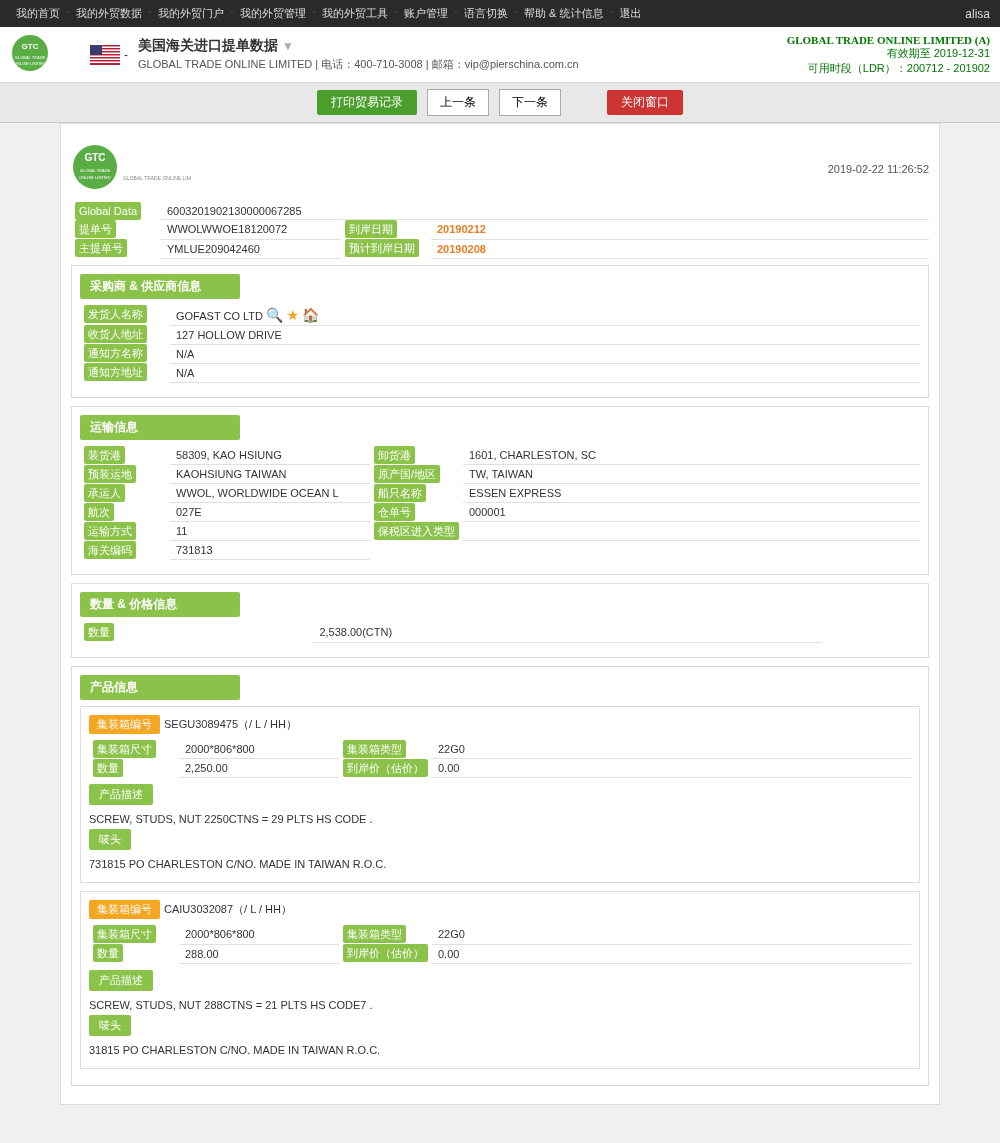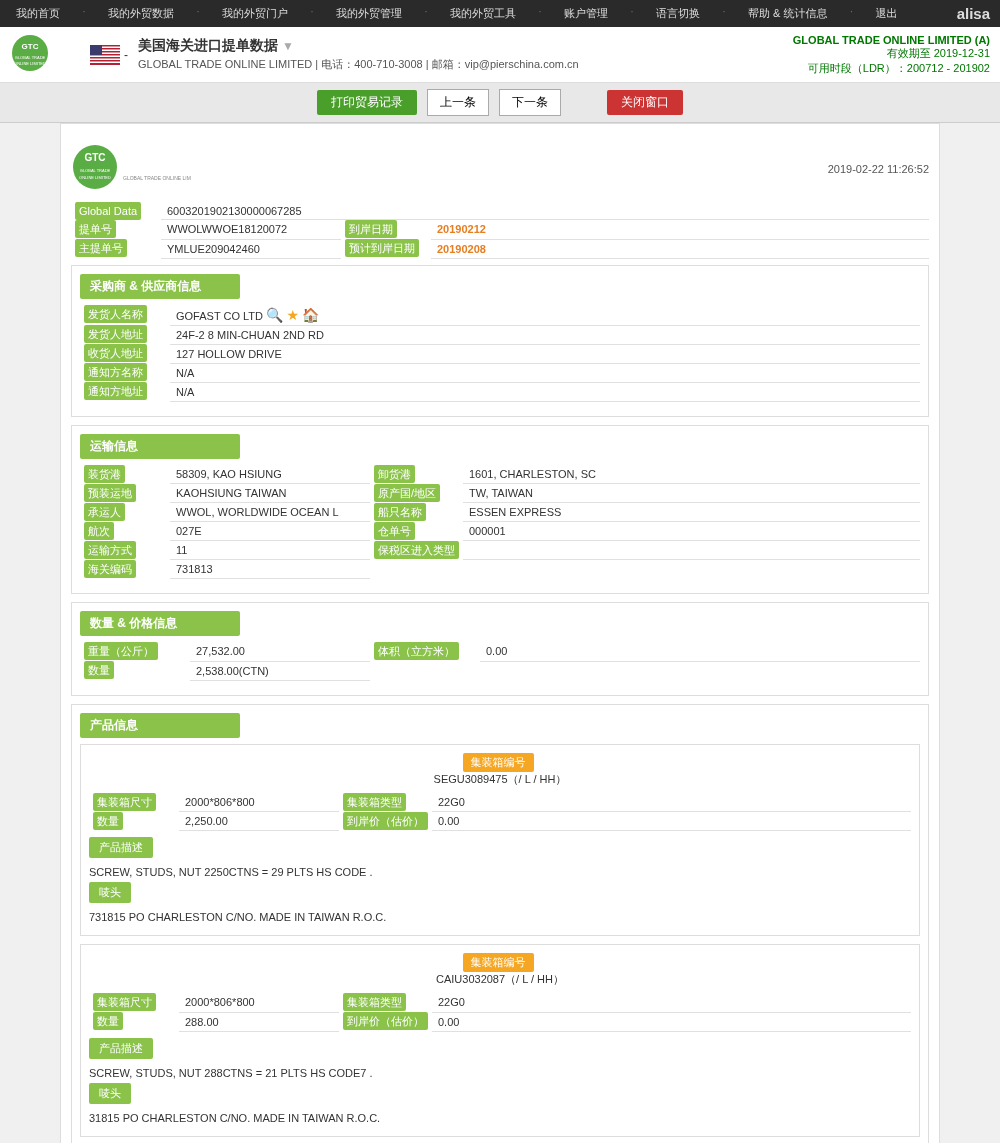--- a/index.html
+++ b/index.html
@@ -1,31 +1,31 @@
 <!DOCTYPE html>
 <html><head>
   <meta charset="utf-8">
   <style>
     * { box-sizing: border-box; margin: 0; padding: 0; }
     body { font-family: Arial, sans-serif; font-size: 12px; background: #f0f0f0; color: #333; width: 1000px; }
     
     
     .top-nav { background: #2a2a2a; color: #ccc; display: flex; align-items: center; padding: 4px 10px; justify-content: space-between; }
-    .top-nav .nav-items { display: flex; gap: 16px; }
+    .top-nav .nav-items { display: flex; gap: 0; }
     .top-nav .nav-item { color: #ddd; font-size: 11px; padding: 2px 6px; cursor: pointer; }
-    .top-nav .user { color: #ddd; font-size: 15px; font-weight: bold; }
+    .top-nav .user { color: #ddd; font-size: 12px; }
     
     
     .header { background: #fff; display: flex; align-items: center; padding: 6px 10px; border-bottom: 1px solid #ddd; }
     .flag-section { display: flex; align-items: center; margin-right: 10px; }
     .header-title { flex: 1; }
     .header-title .title-main { font-size: 14px; font-weight: bold; color: #333; }
     .header-title .title-sub { font-size: 11px; color: #555; margin-top: 2px; }
     .header-right { text-align: right; font-size: 11px; color: #007700; }
-    .header-right .company { font-weight: bold; color: #007700; }
+    .header-right .company { font-weight: bold; color: #007700; font-family: Liberation Serif, serif; }
     
     
     .toolbar { background: #e8e8e8; padding: 6px 10px; display: flex; align-items: center; justify-content: center; gap: 10px; border-bottom: 1px solid #ccc; }
     .btn-print { background: #4a9e2a; color: #fff; border: none; padding: 4px 14px; cursor: pointer; border-radius: 2px; font-size: 12px; }
     .btn-nav { background: #fff; color: #000000; border: 1px solid #aaa; padding: 4px 12px; cursor: pointer; font-size: 12px; }
     .btn-close { background: #cc3333; color: #fff; border: none; padding: 4px 14px; cursor: pointer; border-radius: 2px; font-size: 12px; margin-left: 36px; }
     
     
     .main-content { background: #fff; margin: 0 60px; padding: 10px; border: 1px solid #ddd; }
     
@@ -37,21 +37,21 @@
     .section-wrapper { border: 1px solid #ddd; padding: 8px; margin-bottom: 8px; }
     .icon-search { color: #4a9e2a; cursor: pointer; font-size: 14px; }
     .icon-star { color: #f5a623; cursor: pointer; font-size: 14px; }
     .icon-home { color: #4a9e2a; cursor: pointer; font-size: 14px; }
     
     
     .container-badge { background: #f5a623; color: #fff; padding: 2px 8px; font-size: 11px; border-radius: 2px; margin-right: 4px; }
     
     
     .product-section { border: 1px solid #ddd; padding: 8px; margin-bottom: 8px; }
-    .product-header { display: flex; align-items: center; margin-bottom: 6px; flex-direction: column; }
+    .product-header { display: flex; align-items: center; margin-bottom: 6px; }
     .product-desc-label { background: #8bc34a; color: #fff; padding: 3px 10px; font-size: 11px; border-radius: 2px; margin-bottom: 4px; display: inline-block; }
     .product-desc-text { font-size: 11px; padding: 4px 0; }
     .marks-label { background: #8bc34a; color: #fff; padding: 3px 10px; font-size: 11px; border-radius: 2px; margin-bottom: 4px; display: inline-block; }
     .marks-text { font-size: 11px; padding: 4px 0; }
 
     .info-table { width: 100%; border-collapse: collapse; margin-bottom: 6px; }
     .info-table td { padding: 2px 4px; font-size: 11px; vertical-align: middle; }
     .info-table .lbl { background: #8bc34a; color: #fff; border-radius: 2px; padding: 3px 4px; white-space: nowrap; text-align: center; }
     .info-table .val { border-bottom: 1px solid #e0e0e0; padding-left: 6px; }
     .info-table .val-orange { color: #e67e22; font-weight: bold; }
@@ -193,24 +193,20 @@
         <td style="width:90px;"><span class="lbl">发货人名称</span></td>
         <td class="val">
           <span>GOFAST CO LTD</span>
           <span style="flex:1"></span>
           <span class="icon-search">🔍</span>
           <span class="icon-star">★</span>
           <span class="icon-home">🏠</span>
         </td>
       </tr>
       <tr>
-        <td><span class="lbl">发货人地址</span></td>
-        <td class="val">24F-2 8 MIN-CHUAN 2ND RD</td>
-      </tr>
-      <tr>
         <td><span class="lbl">收货人地址</span></td>
         <td class="val">127 HOLLOW DRIVE</td>
       </tr>
       <tr>
         <td><span class="lbl">通知方名称</span></td>
         <td class="val">N/A</td>
       </tr>
       <tr>
         <td><span class="lbl">通知方地址</span></td>
         <td class="val">N/A</td>
@@ -260,26 +256,20 @@
             <td></td>
       </tr>
     </tbody>
       </table>
   </div>
 
   <div class="section-wrapper">
     <span class="section-header">数量 &amp; 价格信息</span>
     <table class="info-table">
       <tbody>
-          <tr>
-        <td style="width:110px;"><span class="lbl">重量（公斤）</span></td>
-        <td class="val" style="width:180px;">27,532.00</td>
-        <td style="width:110px;"><span class="lbl">体积（立方米）</span></td>
-        <td class="val">0.00</td>
-      </tr>
       <tr>
         <td><span class="lbl">数量</span></td>
         <td class="val">2,538.00(CTN)</td>
         <td></td>
             <td></td>
       </tr>
     </tbody>
       </table>
   </div>
 

